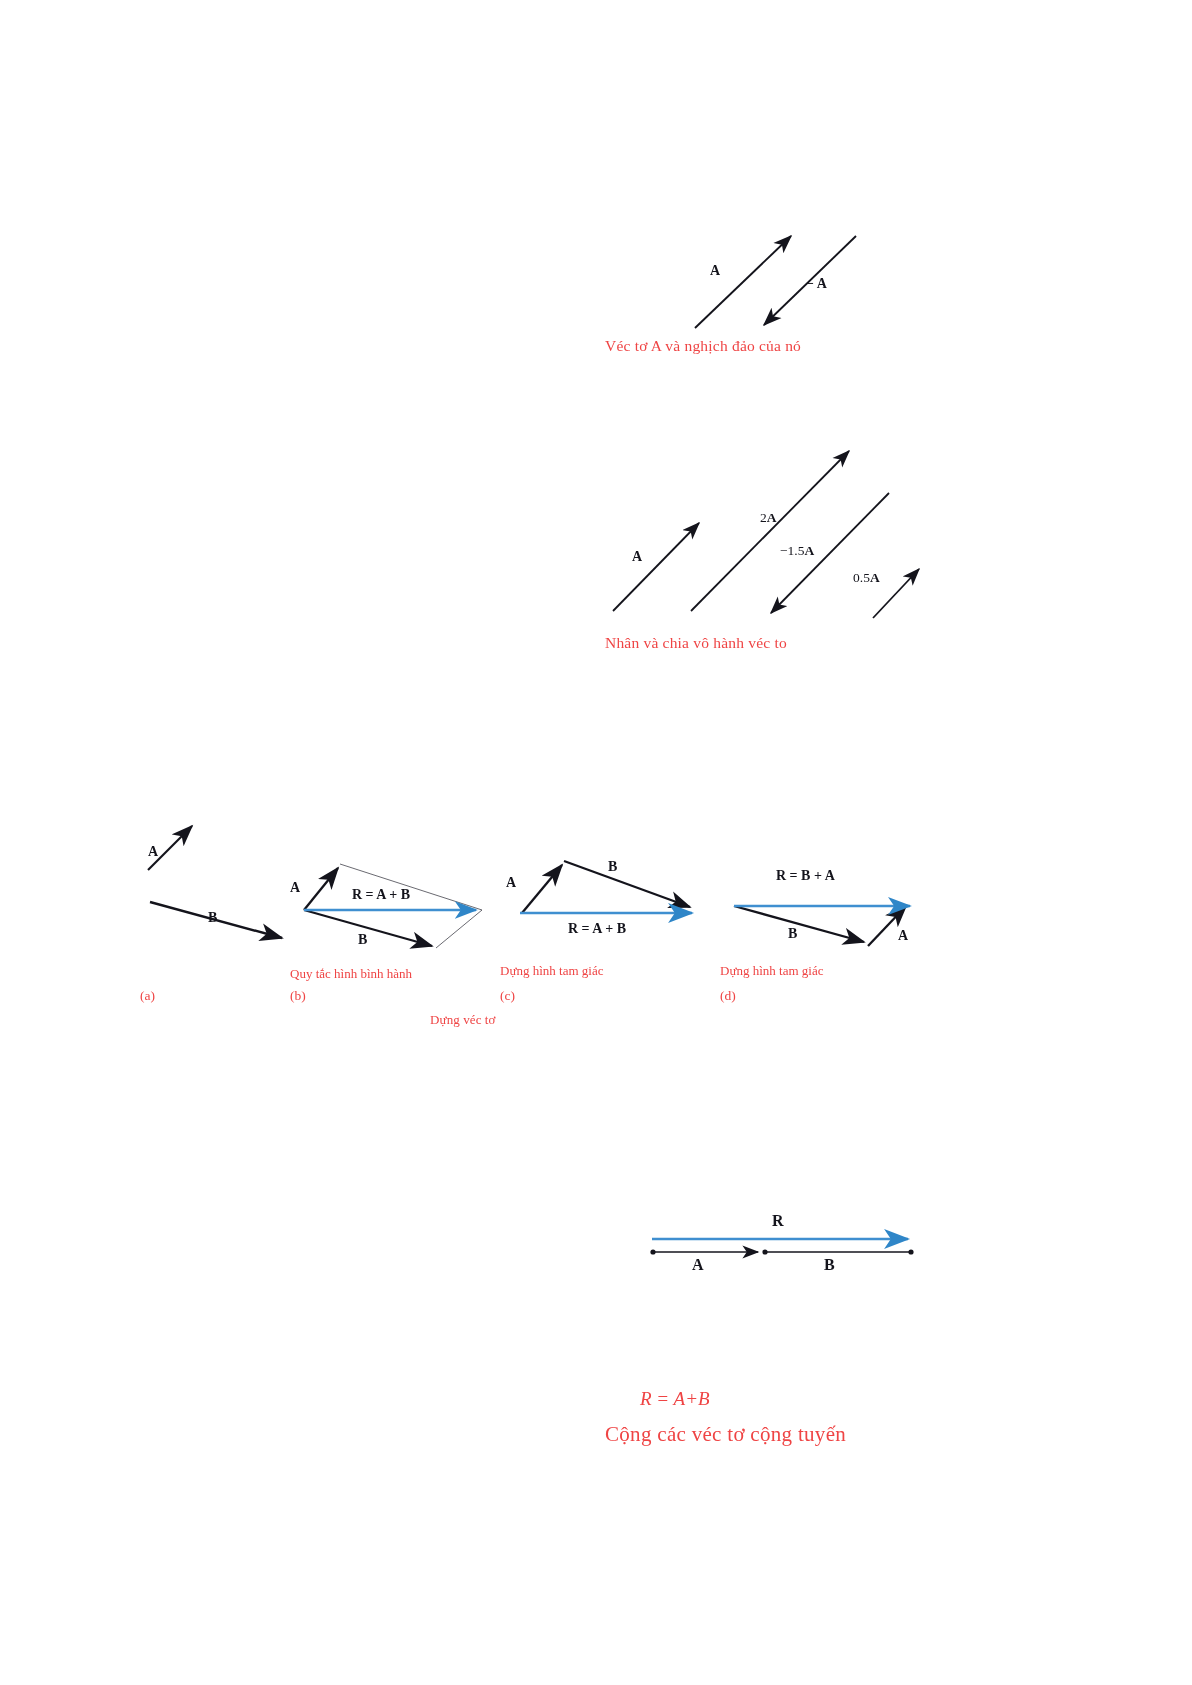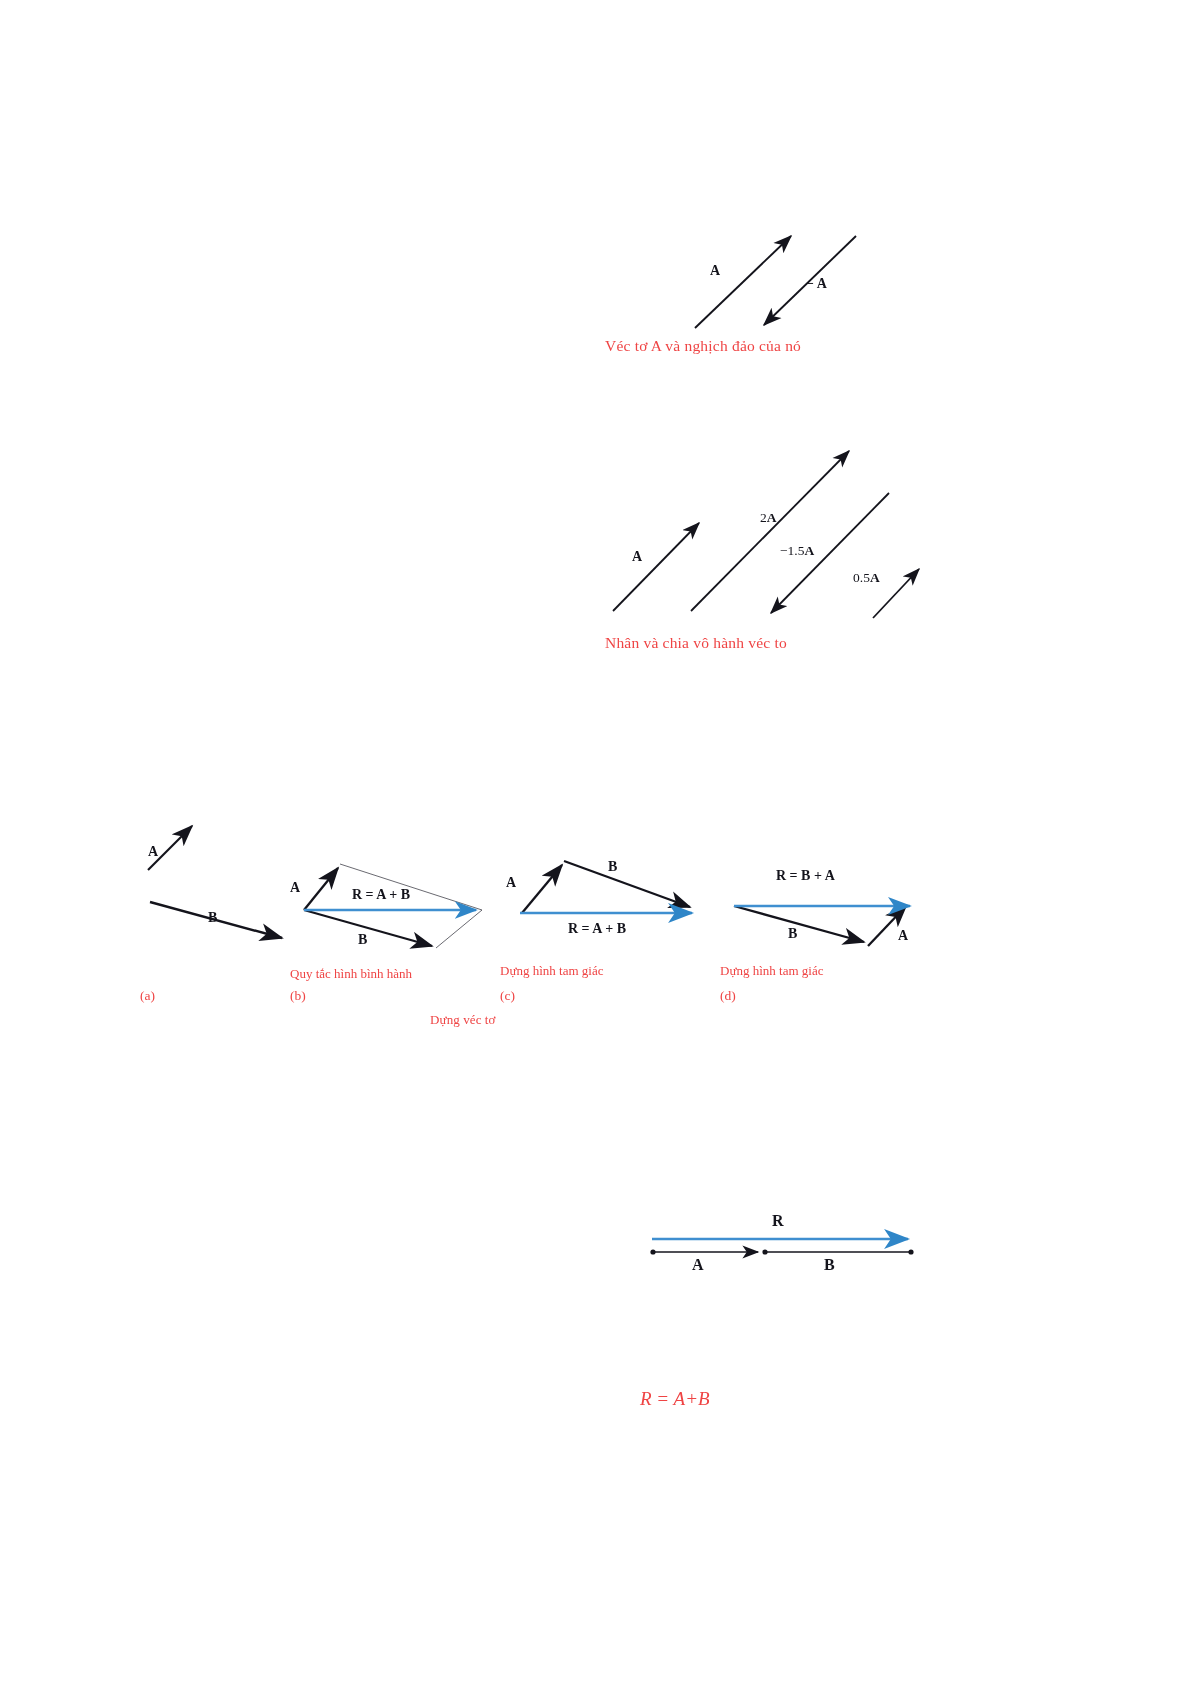--- a/index.html
+++ b/index.html
@@ -235,14 +235,15 @@
       <circle cx="115" cy="24" r="2.6" fill="#14141c"></circle>
       <circle cx="261" cy="24" r="2.6" fill="#14141c"></circle>
     </svg>
     <span class="vlabel big" style="left:122px; top:-16px;">R</span>
     <span class="vlabel big" style="left:42px; top:28px;">A</span>
     <span class="vlabel big" style="left:174px; top:28px;">B</span>
   </div>
 
   <div class="caption cap-eq" style="left:640px; top:1388px; width:290px;">R = A+B</div>
 
+  <div class="caption cap-big" style="left:605px; top:1422px; width:360px;">Cộng các véc tơ cộng tuyến</div>
 
 </div>
 
 </body></html>

